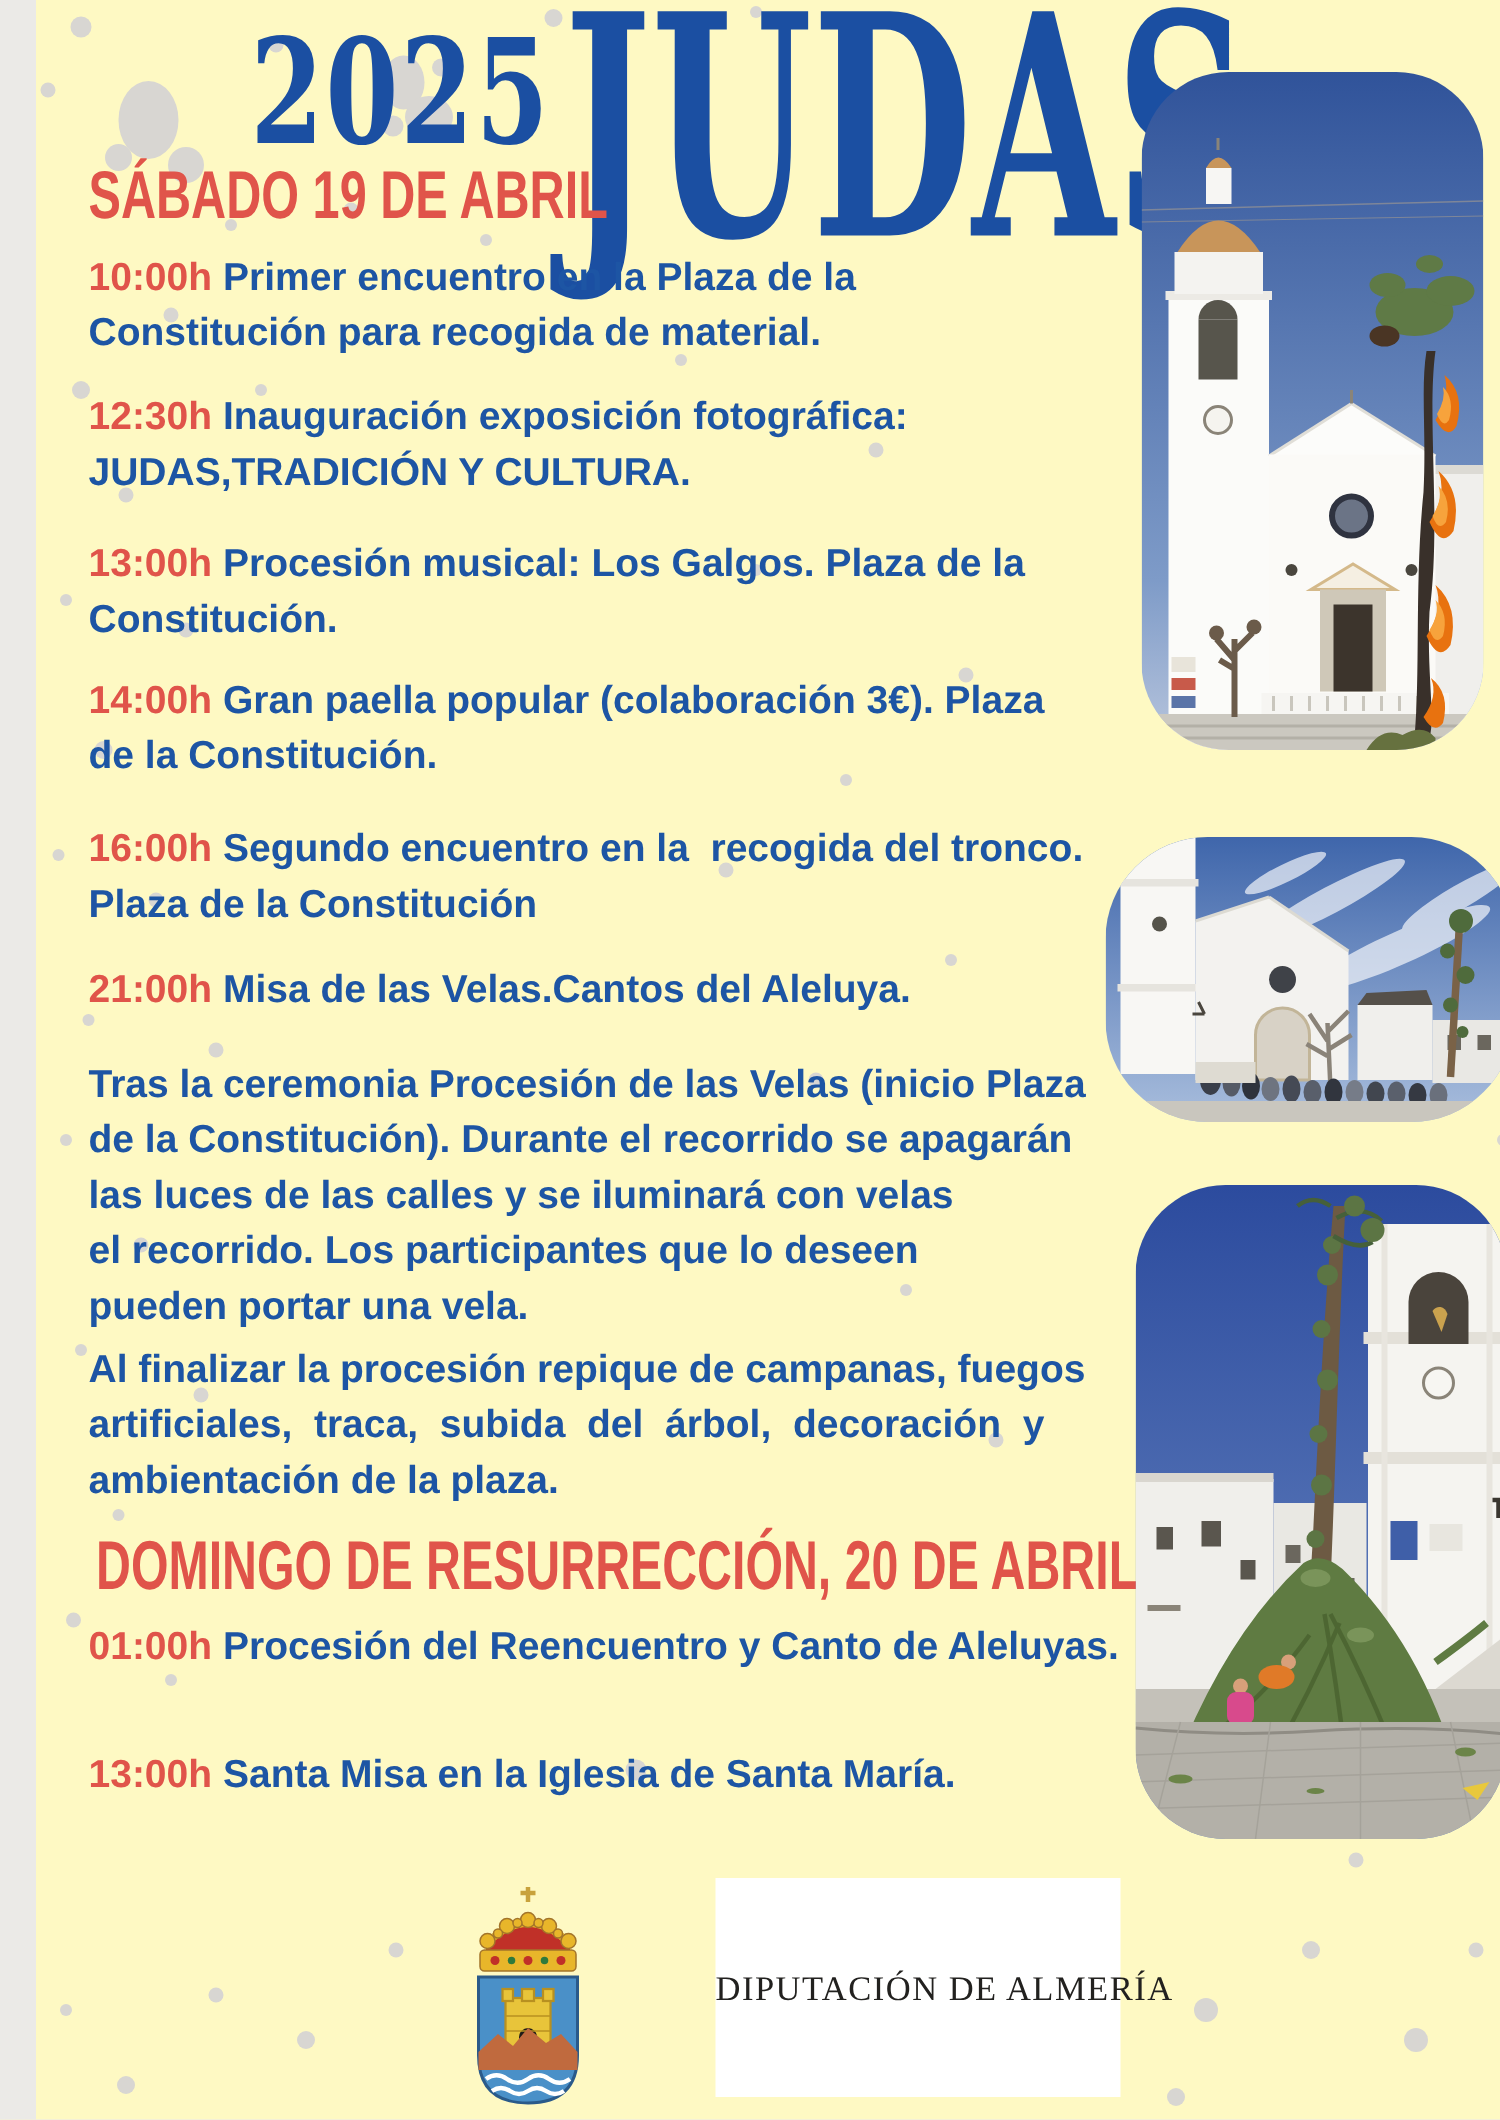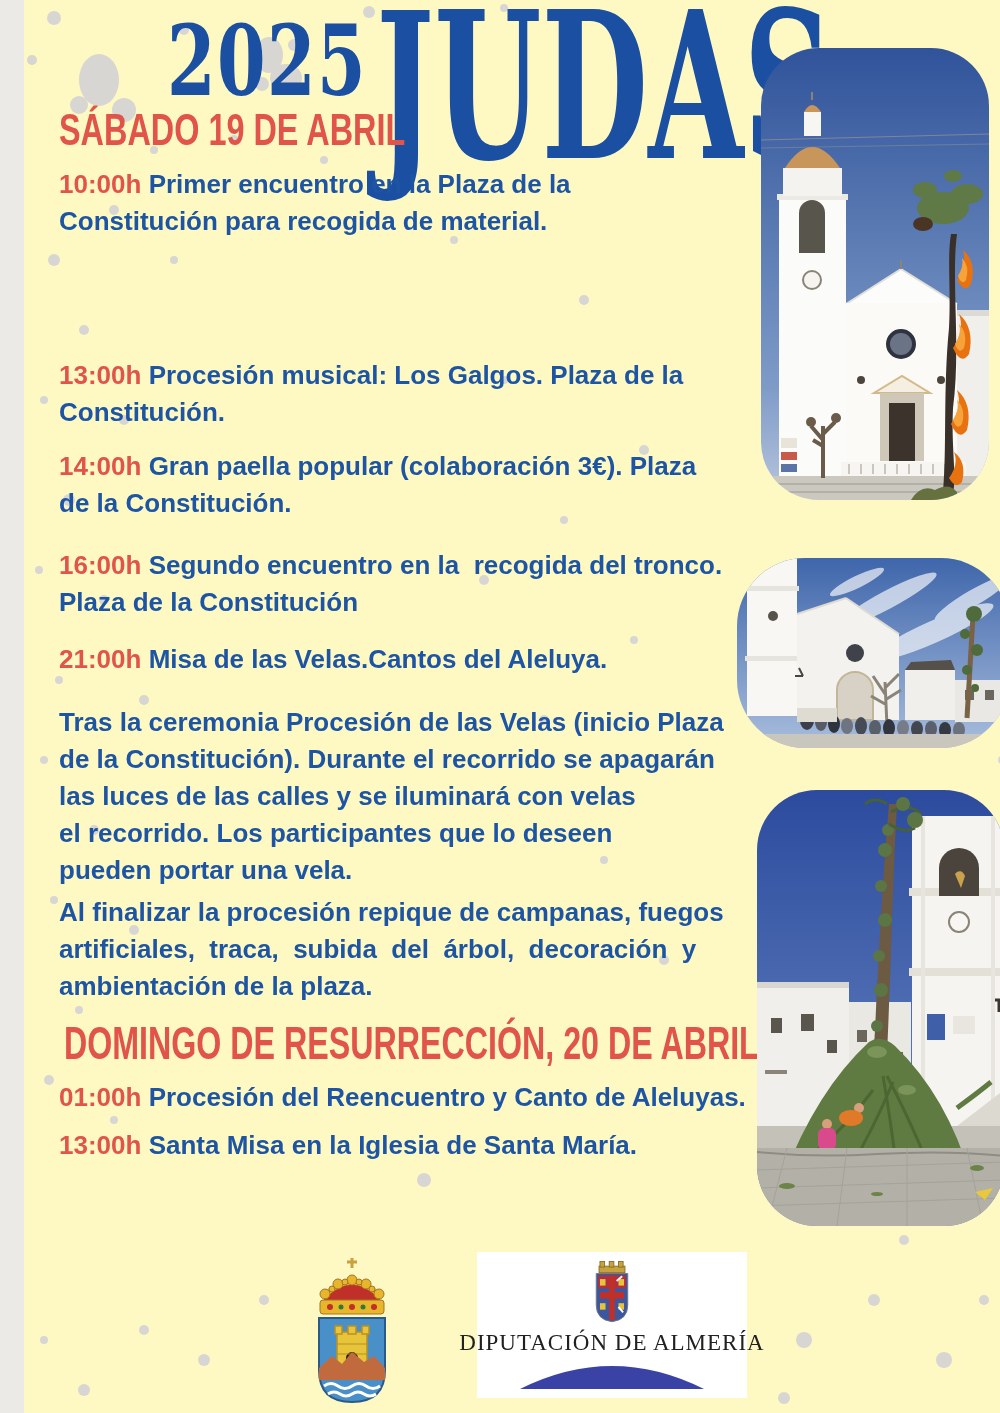--- a/index.html
+++ b/index.html
@@ -25,21 +25,21 @@
   .etext,.para{white-space:pre-wrap;}
 
   .photo{position:absolute;overflow:hidden;z-index:2;}
   .photo svg{display:block;width:100%;height:100%;}
   .photo1{left:737px;top:48px;width:228px;height:452px;border-radius:58px;}
   .photo2{left:713px;top:558px;width:272px;height:190px;border-radius:68px;}
   .photo3{left:733px;top:790px;width:247px;height:436px;border-radius:60px;}
 
   .arms{position:absolute;left:282px;top:1256px;width:92px;height:148px;}
   .dip-box{position:absolute;left:453px;top:1252px;width:270px;height:146px;background:#ffffff;
-        display:flex;flex-direction:column;align-items:center;justify-content:flex-start;}
+        display:flex;align-items:center;justify-content:flex-start;}
   .dip-shield{margin-top:6px;}
   .dip-label{font-family:"Liberation Serif",serif;font-size:23px;color:#22211f;
         letter-spacing:1px;margin-top:2px;white-space:nowrap;}
   .dip-arc{margin-top:3px;}
 </style>
 </head>
 <body>
 
 <div class="poster">
 
@@ -121,20 +121,25 @@
     <div class="year">2025</div>
     <div class="big-title">JUDAS</div>
 
     <div class="red-h sat-h">SÁBADO 19 DE ABRIL</div>
 
     <div class="entry" style="top:166px">
       <span class="time">10:00h</span>
       <span class="etext">Primer encuentro en la Plaza de la
 Constitución para recogida de material.</span>
     </div>
+    <div class="entry" style="top:259px">
+      <span class="time">12:30h</span>
+      <span class="etext">Inauguración exposición fotográfica:
+JUDAS,TRADICIÓN Y CULTURA.</span>
+    </div>
     <div class="entry" style="top:357px">
       <span class="time">13:00h</span>
       <span class="etext">Procesión musical: Los Galgos. Plaza de la
 Constitución.</span>
     </div>
     <div class="entry" style="top:448px">
       <span class="time">14:00h</span>
       <span class="etext">Gran paella popular (colaboración 3€). Plaza
 de la Constitución.</span>
     </div>
@@ -156,21 +161,21 @@
 las luces de las calles y se iluminará con velas
 el recorrido. Los participantes que lo deseen
 pueden portar una vela.</div>
 
     <div class="red-h sun-h">DOMINGO DE RESURRECCIÓN, 20 DE ABRIL</div>
 
     <div class="entry" style="top:1079px">
       <span class="time">01:00h</span>
       <span class="etext">Procesión del Reencuentro y Canto de Aleluyas.</span>
     </div>
-    <div class="entry" style="top:1127px">
+    <div class="entry" style="top:1164px">
       <span class="time">13:00h</span>
       <span class="etext">Santa Misa en la Iglesia de Santa María.</span>
     </div>
 
     <div class="photo photo1">
       <svg viewBox="0 0 228 452" preserveAspectRatio="none">
         <defs>
           <linearGradient id="sky1" x1="0" y1="0" x2="0" y2="1">
             <stop offset="0" stop-color="#30539a"></stop>
               <stop offset=".75" stop-color="#7e9bc8"></stop>

